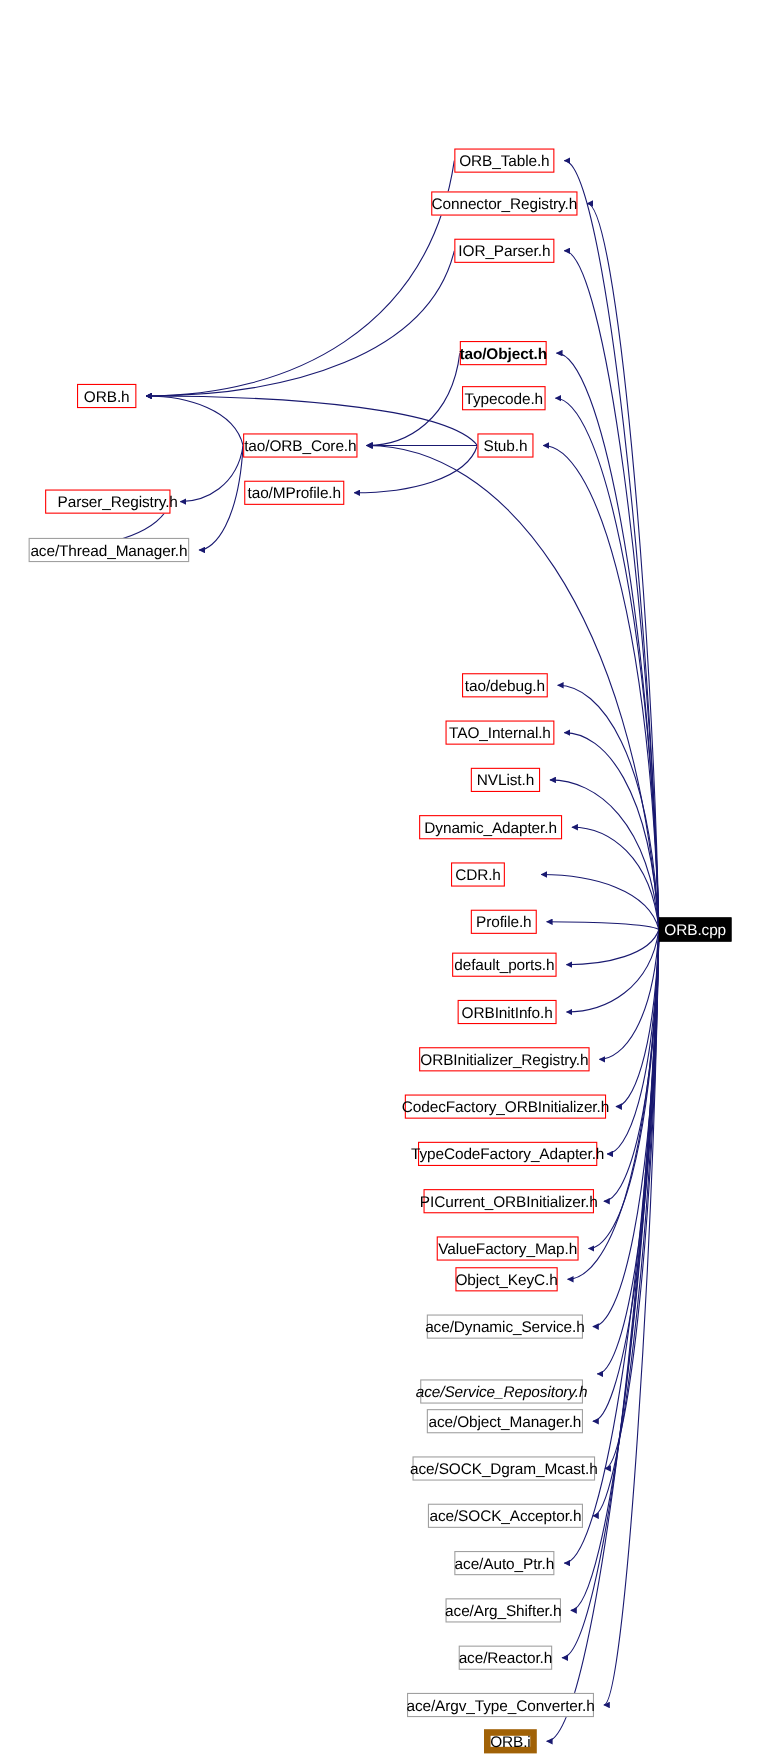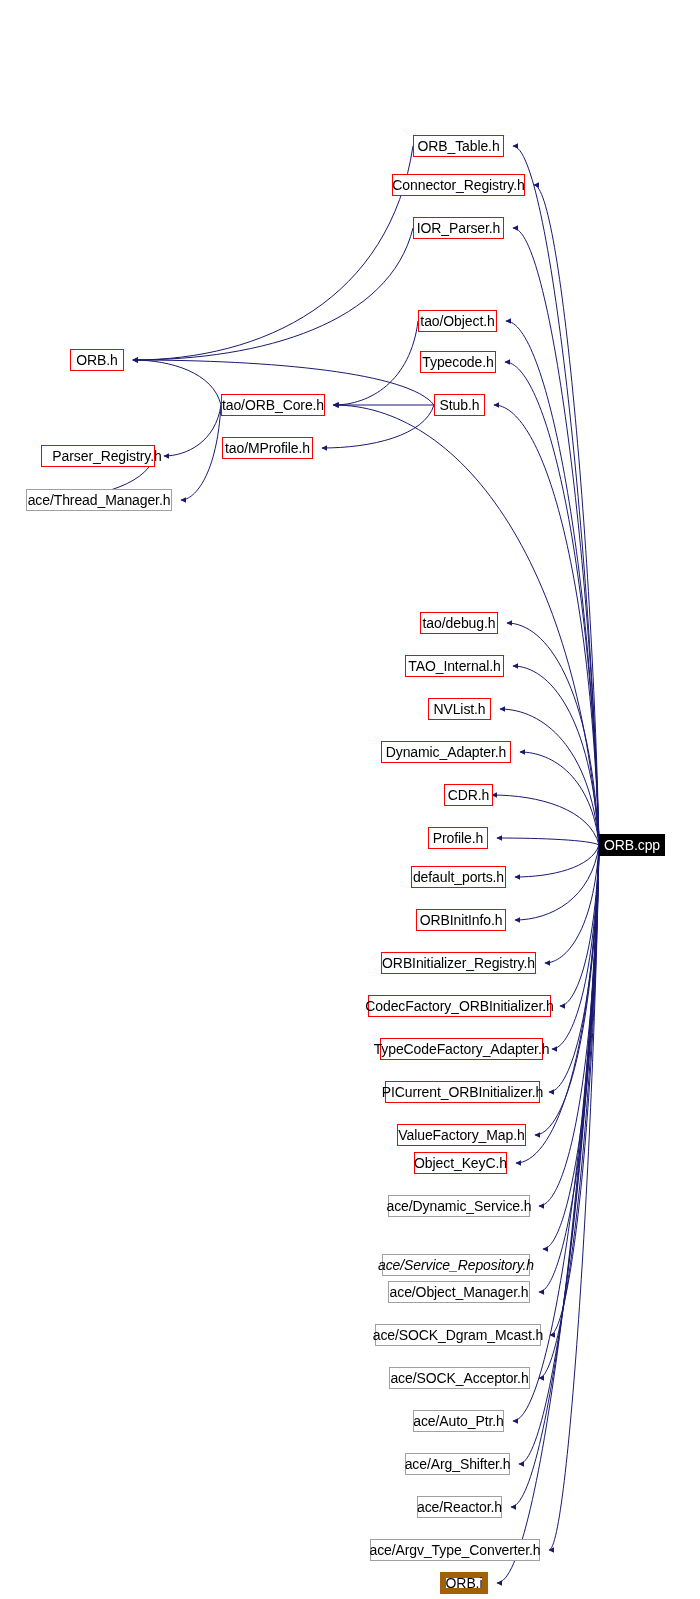--- a/index.html
+++ b/index.html
@@ -113,21 +113,21 @@
       </div>
       <div class="node" style="left: 392px; top: 174px; width: 133px;">
         <span>Connector_Registry.h</span>
       </div>
       <div class="node" style="left: 413px; top: 217px; width: 91px;">
         <span>IOR_Parser.h</span>
       </div>
       <div class="node" style="left: 70px; top: 349px; width: 54px;">
         <span>ORB.h</span>
       </div>
-      <div class="node" style="left: 418px; top: 310px; width: 79px;">
+      <div class="node" style="left: 418px; top: 310px; width: 79px; font-weight: bold;">
         <span>tao/Object.h</span>
       </div>
       <div class="node" style="left: 420px; top: 351px; width: 76px;">
         <span>Typecode.h</span>
       </div>
       <div class="node" style="left: 434px; top: 394px; width: 51px;">
         <span>Stub.h</span>
       </div>
       <div class="node" style="left: 221px; top: 394px; width: 104px;">
         <span>tao/ORB_Core.h</span>
@@ -146,21 +146,21 @@
       </div>
       <div class="node" style="left: 405px; top: 655px; width: 99px;">
         <span>TAO_Internal.h</span>
       </div>
       <div class="node" style="left: 428px; top: 698px; width: 63px;">
         <span>NVList.h</span>
       </div>
       <div class="node" style="left: 381px; top: 741px; width: 130px;">
         <span>Dynamic_Adapter.h</span>
       </div>
-      <div class="node" style="left: 444px; top: 784px; width: 49px;">
+      <div class="node" style="left: 410px; top: 784px; width: 49px;">
         <span>CDR.h</span>
       </div>
       <div class="node" style="left: 428px; top: 827px; width: 60px;">
         <span>Profile.h</span>
       </div>
       <div class="node" style="left: 411px; top: 866px; width: 95px;">
         <span>default_ports.h</span>
       </div>
       <div class="node" style="left: 416px; top: 909px; width: 90px;">
         <span>ORBInitInfo.h</span>

